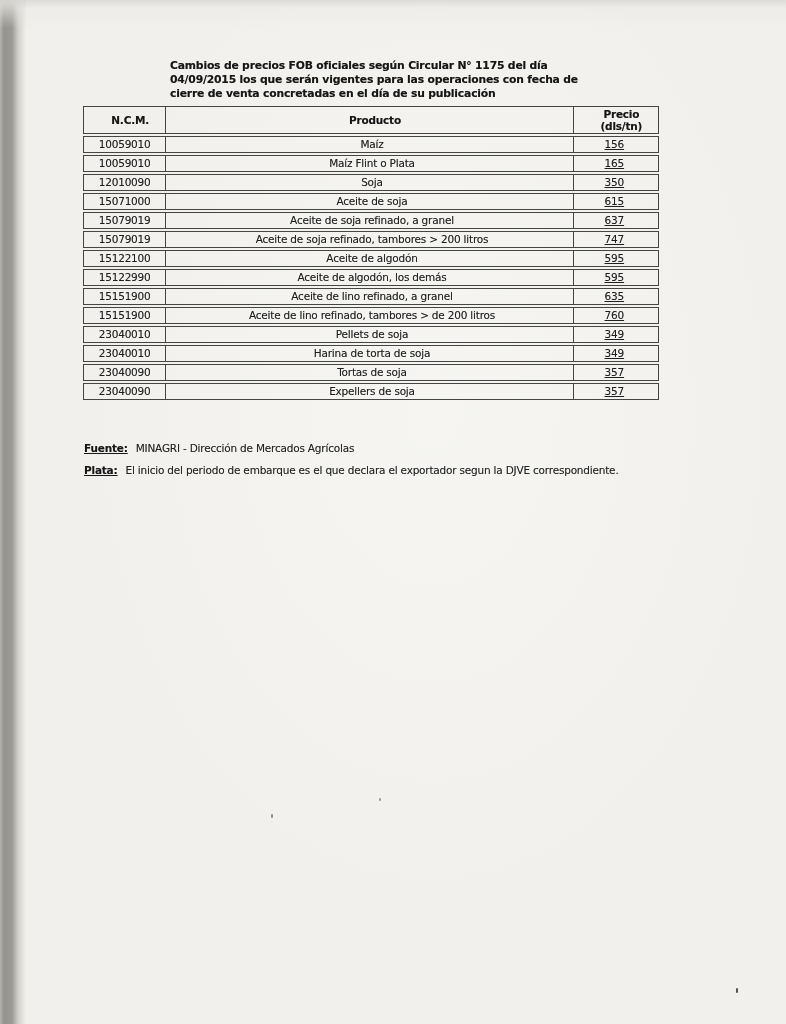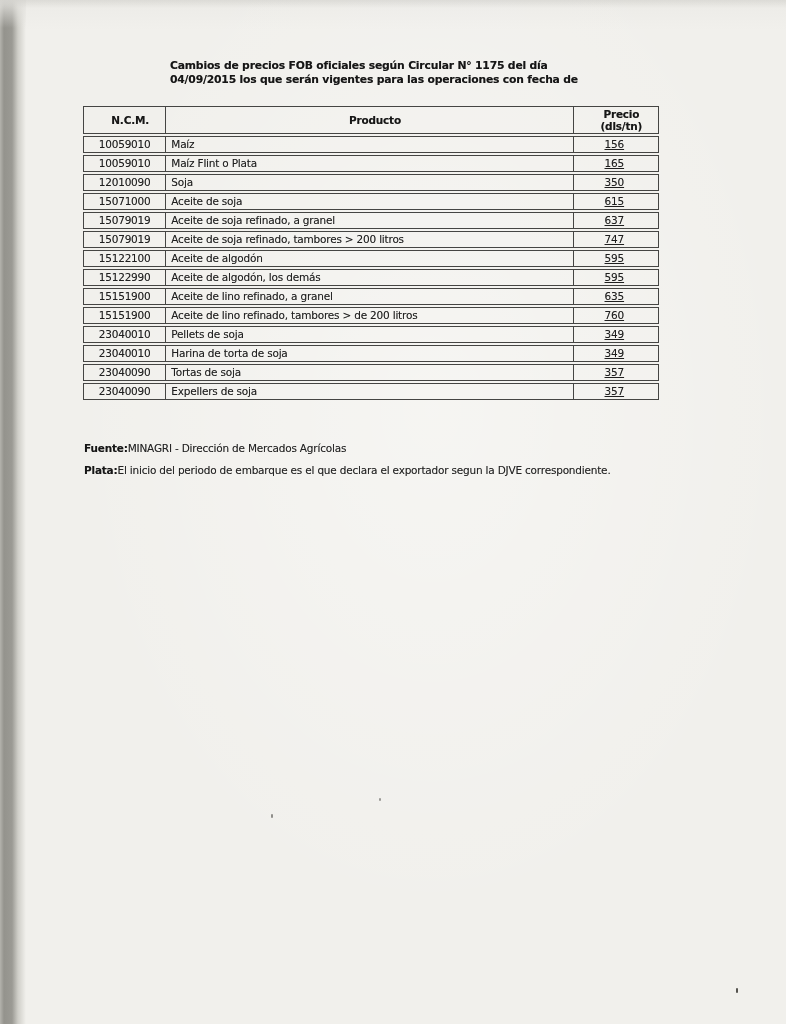--- a/index.html
+++ b/index.html
@@ -90,35 +90,35 @@
   }
   .fob-table td {
     height: 15px;
     line-height: 15px;
     vertical-align: middle;
   }
   .col-ncm   { width: 83px; }
   .col-prod  { width: 406px; }
   .col-price { width: 85px; }
   td.cell-ncm   { text-align: center; }
-  td.cell-prod  { text-align: left; padding-left: 5px; }
+  td.cell-prod  { text-align: center; padding-left: 5px; }
   td.cell-price { text-align: center; padding-right: 3px; text-decoration: underline; }
 
   .doc-footer-line {
     position: absolute;
     left: 84px;
     font-size: 10.5px;
     letter-spacing: -0.2px;
     white-space: nowrap;
     color: #242424;
     text-shadow: 0 0 0.4px rgba(25,25,25,0.35);
   }
   .footer-source { top: 442px; }
   .footer-note   { top: 464px; }
-  .footer-label  { font-weight: bold; color: #161616; margin-right: 0; }
+  .footer-label  { font-weight: bold; color: #161616; margin-right: 8px; text-decoration: underline; }
 
   .scan-speck {
     position: absolute;
     background: #6f6e6a;
     border-radius: 1px;
   }
   .speck-1 { left: 379px; top: 798px;  width: 2px; height: 3px; background: #9a9995; }
   .speck-2 { left: 271px; top: 814px;  width: 2px; height: 4px; background: #8f8e8a; }
   .speck-3 { left: 736px; top: 988px;  width: 2px; height: 5px; background: #55544f; }
 </style>
@@ -127,20 +127,21 @@
 
 <div class="scan-page">
 
   <div class="left-edge-shadow"></div>
   <div class="left-edge-top-light"></div>
   <div class="top-edge-shade"></div>
 
   <div class="doc-title">
     <div>Cambios de precios FOB oficiales según Circular N° 1175 del día</div>
     <div>04/09/2015 los que serán vigentes para las operaciones con fecha de</div>
+    <div>cierre de venta concretadas en el día de su publicación</div>
   </div>
 
   <table class="fob-table">
     <colgroup>
       <col class="col-ncm">
         <col class="col-prod">
         <col class="col-price">
     </colgroup>
     <thead>
       <tr>

